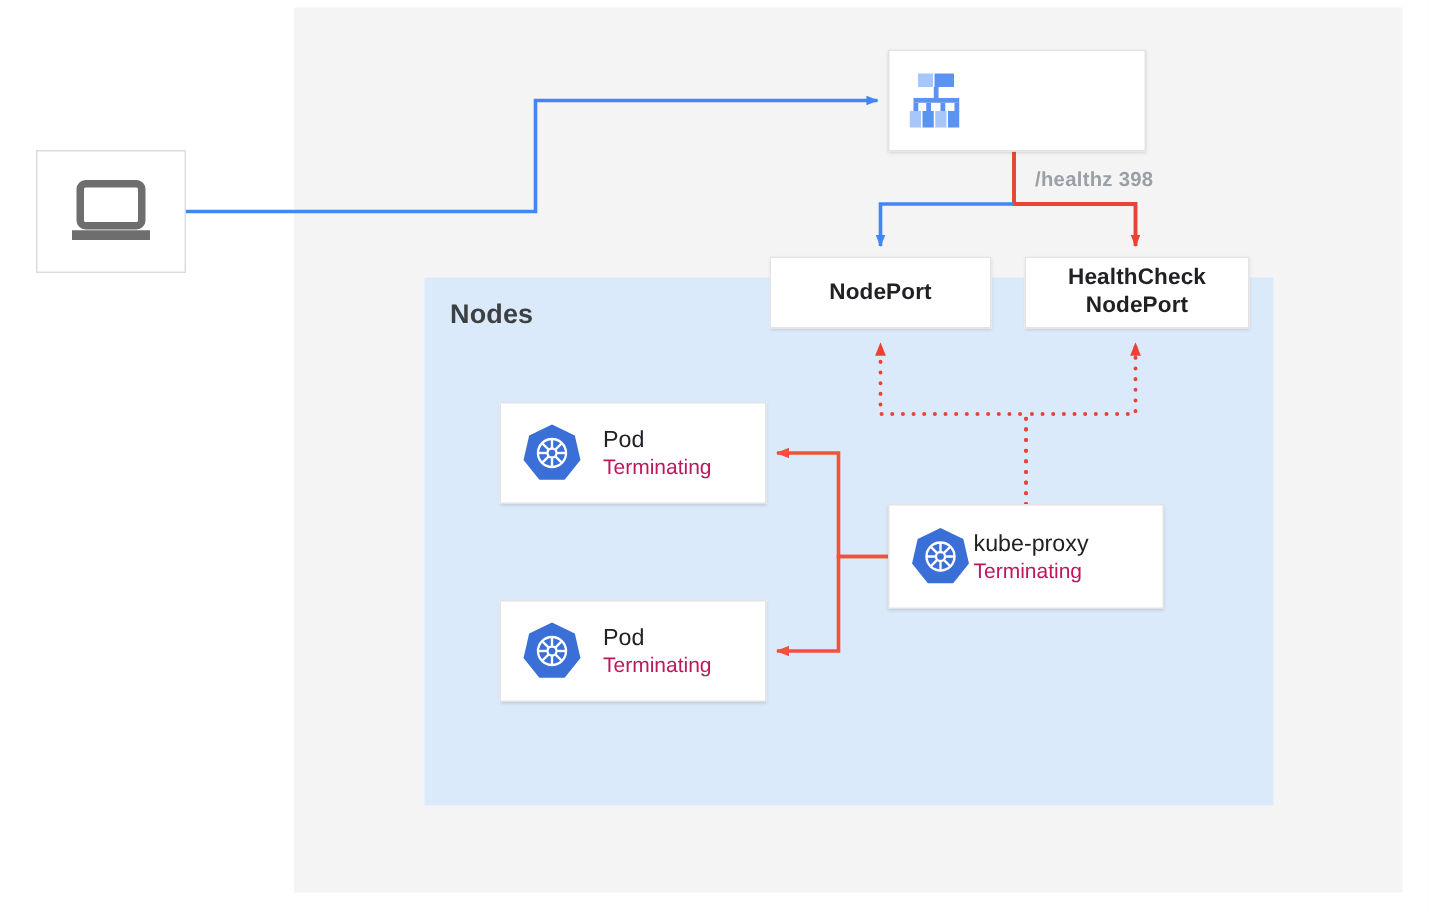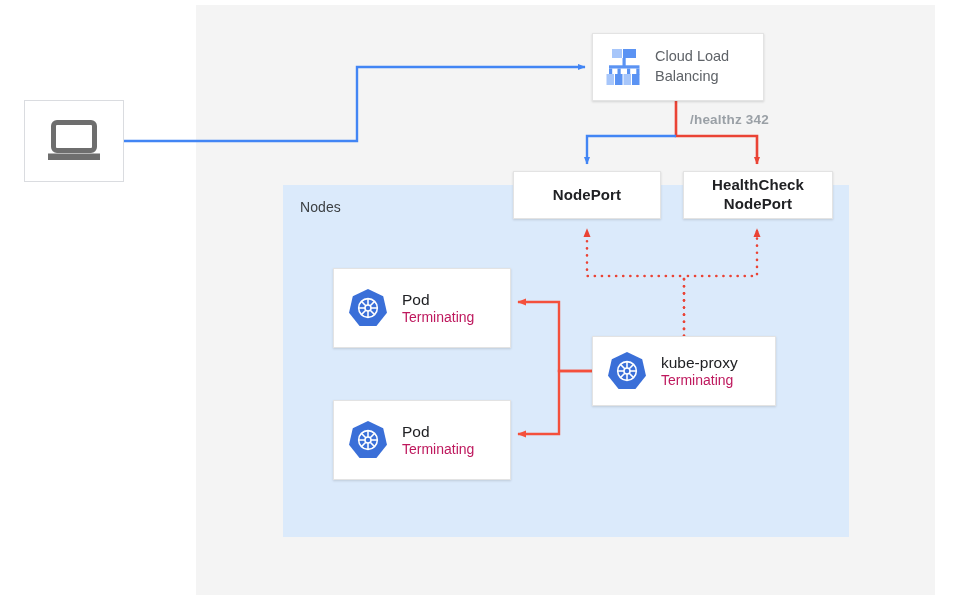--- a/index.html
+++ b/index.html
@@ -36,24 +36,25 @@
     left: 283px;
     top: 185px;
     width: 566px;
     height: 352px;
     background: #dbeafb;
   }
   .nodes-label {
     position: absolute;
     left: 300px;
     top: 199px;
-    font-size: 14px;
+    font-size: 18px;
     color: #3c4043;
     letter-spacing: .1px;
     white-space: nowrap;
+    font-weight: bold;
   }
 
   
   .card {
     position: absolute;
     background: #ffffff;
     border: 1px solid #e3e3e3;
     box-shadow: 0 1px 2px rgba(60,64,67,.18);
     box-sizing: border-box;
   }
@@ -101,35 +102,34 @@
     color: #202124;
     text-align: center;
     line-height: 1.25;
     white-space: pre-line;
     letter-spacing: .1px;
   }
 
   
   .pod-card {
     left: 333px;
-    width: 178px; height: 80px;
+    width: 178px; height: 68px;
     display: flex; align-items: center;
     padding-left: 12px;
     gap: 12px;
   }
   .pod-card.pod-1 { top: 268px; }
   .pod-card.pod-2 { top: 400px; }
 
   
   .kp-card {
     left: 592px; top: 336px;
     width: 184px; height: 70px;
     display: flex; align-items: center;
     padding-left: 12px;
-    gap: 12px;
   }
 
   .node-text { line-height: 1.25; }
   .node-title {
     font-size: 15.5px;
     color: #202124;
   }
   .node-sub {
     font-size: 14px;
     color: #be185d;
@@ -197,21 +197,21 @@
 
     <path d="M676,136 L587,136 L587,164" fill="none" stroke="#4285f4" stroke-width="2.4" marker-end="url(#arrow-blue)"></path>
 
     <path d="M684,336 L684,276 L587,276 L587,229" fill="none" stroke="#ea4335" stroke-width="2.6" stroke-dasharray="0.1 7" stroke-linecap="round" marker-end="url(#arrow-red-dot)"></path>
     <path d="M684,336 L684,276 L757,276 L757,229" fill="none" stroke="#ea4335" stroke-width="2.6" stroke-dasharray="0.1 7" stroke-linecap="round" marker-end="url(#arrow-red-dot)"></path>
 
     <path d="M592,371 L559,371 L559,302 L518,302" fill="none" stroke="#f4503c" stroke-width="2.4" marker-end="url(#arrow-red2)"></path>
     <path d="M592,371 L559,371 L559,434 L518,434" fill="none" stroke="#f4503c" stroke-width="2.4" marker-end="url(#arrow-red2)"></path>
   </svg>
 
-  <div class="healthz-label">/healthz 342</div>
+  <div class="healthz-label">/healthz 398</div>
 
   <div class="card plain client-card">
     <span class="icon-wrap">
       <svg class="laptop-icon" viewBox="0 0 56 42" aria-hidden="true">
         <rect x="7.5" y="2.5" width="41" height="28" rx="3.5" ry="3.5" fill="none" stroke="#6e6e6e" stroke-width="5"></rect>
         <rect x="2" y="33.5" width="52" height="6.5" fill="#6e6e6e"></rect>
       </svg>
     </span>
   </div>
 
@@ -228,22 +228,20 @@
         <rect x="14.5" y="21.5" width="3.2" height="6" fill="#5b93f3"></rect>
         <rect x="24" y="21.5" width="3.2" height="6" fill="#5b93f3"></rect>
         <rect x="33.3" y="21.5" width="3.2" height="6" fill="#5b93f3"></rect>
 
         <rect x="3.5" y="27" width="7.5" height="11" fill="#a7c6fa"></rect>
         <rect x="12" y="27" width="7.5" height="11" fill="#5b93f3"></rect>
         <rect x="20.5" y="27" width="7.5" height="11" fill="#a7c6fa"></rect>
         <rect x="29" y="27" width="7.5" height="11" fill="#5b93f3"></rect>
       </svg>
     </span>
-    <span class="clb-text">Cloud Load
-Balancing</span>
   </div>
 
   <div class="card np-card">
     <span class="np-label">NodePort</span>
   </div>
 
   <div class="card hcnp-card">
     <span class="np-label">HealthCheck
 NodePort</span>
   </div>

